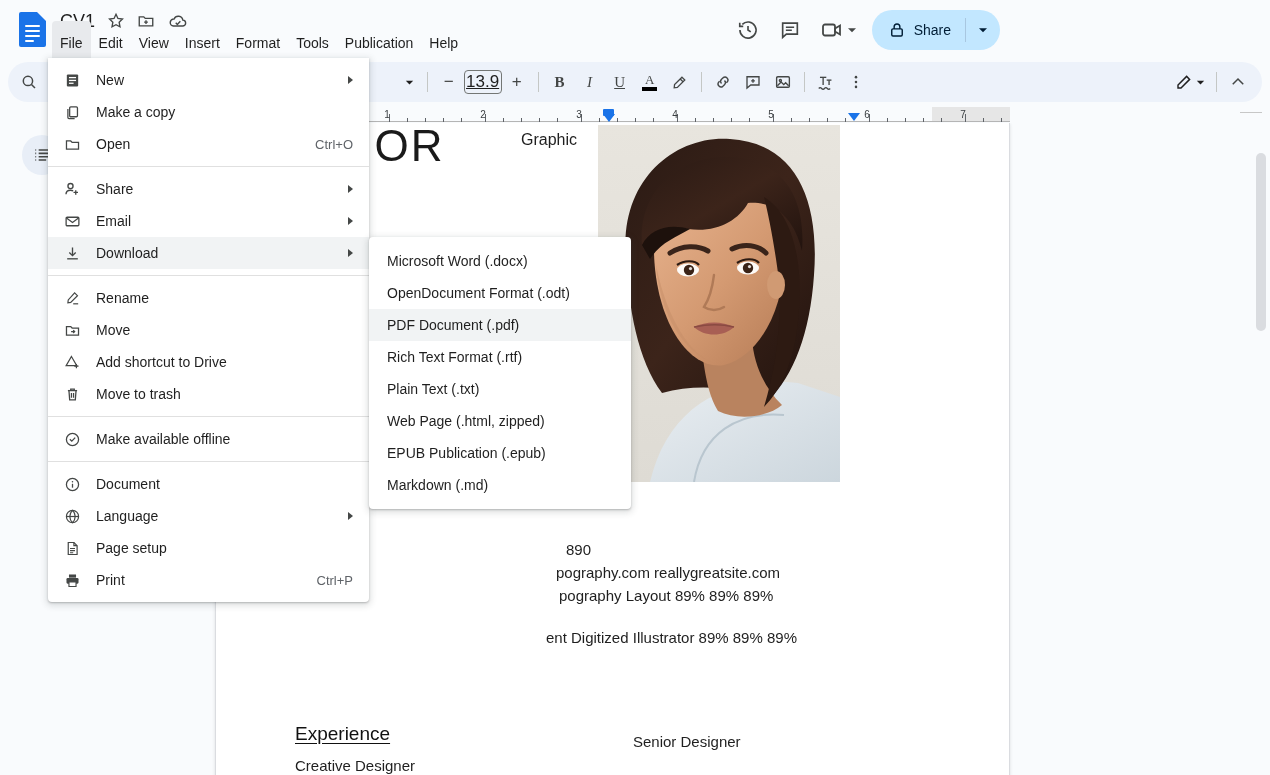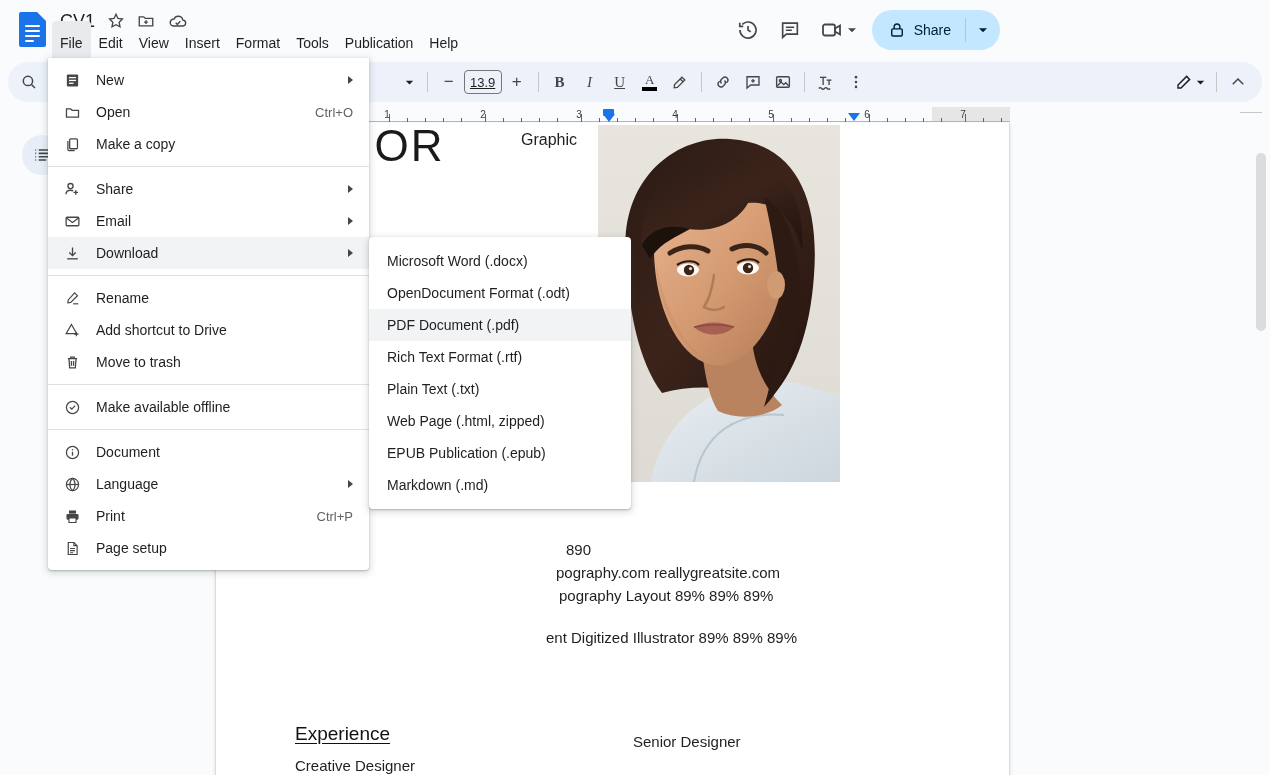--- a/index.html
+++ b/index.html
@@ -85,21 +85,21 @@
     cursor:pointer; font-size:14px; padding:0 4px; margin:0 1px;
   }
   .tb-sep{width:1px; height:20px; background:#c4c7c5; margin:0 6px;}
   .tb-dd{
     display:flex; align-items:center; gap:4px; height:28px; padding:0 6px;
     border-radius:4px; cursor:pointer; font-size:13px; color:#1f1f1f;
   }
   .fontsize-box{
     width:38px; height:24px; border:1px solid #747775; border-radius:4px;
     display:flex; align-items:center; justify-content:center;
-    font-size:13px; color:#1f1f1f; background:transparent; cursor:text;text-decoration:underline;
+    font-size:17px; color:#1f1f1f; background:transparent; cursor:text;text-decoration:underline;
   }
   .tb-right{margin-left:auto; display:flex; align-items:center;}
   .pencil-dd{display:flex; align-items:center; gap:2px; height:28px; padding:0 4px; border-radius:4px; cursor:pointer;}
 
   
   .ruler{
     position:absolute; left:215px; top:107px; width:795px; height:16px;
     background:#f9fbfd;
   }
   .ruler-line{position:absolute; left:0; top:14px; width:795px; height:1px; background:#b5b5b5;}
@@ -602,34 +602,34 @@
               <rect x="7" y="15" width="6.5" height="1.8"></rect>
             </g>
           </svg>
       </span>
       <span class="mi-label">New</span>
       <span class="mi-arrow"></span>
     </div>
     <div class="mi">
       <span class="mi-ic">
         <svg width="17" height="17" viewBox="0 0 24 24" fill="none" stroke="currentColor" stroke-width="1.8">
+            <rect x="8" y="4" width="11" height="14" rx="1.5"></rect>
+            <path d="M5.5 7v12a1.5 1.5 0 0 0 1.5 1.5h8"></path>
+          </svg>
+      </span>
+      <span class="mi-label">Make a copy</span>
+    </div>
+    <div class="mi">
+      <span class="mi-ic">
+        <svg width="17" height="17" viewBox="0 0 24 24" fill="none" stroke="currentColor" stroke-width="1.8">
             <path d="M3.5 7h6l2 2h9v9.5h-17z"></path>
           </svg>
       </span>
       <span class="mi-label">Open</span>
       <span class="mi-short">Ctrl+O</span>
-    </div>
-    <div class="mi">
-      <span class="mi-ic">
-        <svg width="17" height="17" viewBox="0 0 24 24" fill="none" stroke="currentColor" stroke-width="1.8">
-            <rect x="8" y="4" width="11" height="14" rx="1.5"></rect>
-            <path d="M5.5 7v12a1.5 1.5 0 0 0 1.5 1.5h8"></path>
-          </svg>
-      </span>
-      <span class="mi-label">Make a copy</span>
     </div>
 
     <div class="mdiv"></div>
 
     <div class="mi">
       <span class="mi-ic">
         <svg width="18" height="18" viewBox="0 0 24 24" fill="none" stroke="currentColor" stroke-width="1.8">
             <circle cx="10" cy="8" r="3.4"></circle>
             <path d="M4 19c0-3.4 2.7-5.4 6-5.4 1.3 0 2.5.3 3.5.9"></path>
             <path d="M17 13.5v6M14 16.5h6"></path>
@@ -663,20 +663,29 @@
     <div class="mdiv"></div>
 
     <div class="mi">
       <span class="mi-ic">
         <svg width="17" height="17" viewBox="0 0 24 24" fill="none" stroke="currentColor" stroke-width="1.7">
             <path d="M15 4l4 4-9.5 9.5-4 .5.5-4z"></path>
             <path d="M13 19.5h7"></path>
           </svg>
       </span>
       <span class="mi-label">Rename</span>
+    </div>
+    <div class="mi">
+      <span class="mi-ic">
+        <svg width="17" height="17" viewBox="0 0 24 24" fill="none" stroke="currentColor" stroke-width="1.8">
+            <path d="M3.5 6.5h6l2 2h9v10h-17z"></path>
+            <path d="M10 13.5h5M13 11.5l2 2-2 2"></path>
+          </svg>
+      </span>
+      <span class="mi-label">Move</span>
     </div>
     <div class="mi">
       <span class="mi-ic">
         <svg width="17" height="17" viewBox="0 0 24 24" fill="none" stroke="currentColor" stroke-width="1.7">
             <path d="M10.5 3.5L18 16.5H3z"></path>
             <path d="M17.5 14v6M14.5 17h6"></path>
           </svg>
       </span>
       <span class="mi-label">Add shortcut to Drive</span>
     </div>
@@ -722,38 +731,38 @@
             <circle cx="12" cy="12" r="8.6"></circle>
             <path d="M3.5 12h17"></path>
             <path d="M12 3.4c2.5 2.4 3.8 5.4 3.8 8.6S14.5 18.2 12 20.6C9.5 18.2 8.2 15.2 8.2 12S9.5 5.8 12 3.4z"></path>
           </svg>
       </span>
       <span class="mi-label">Language</span>
       <span class="mi-arrow"></span>
     </div>
     <div class="mi">
       <span class="mi-ic">
+        <svg width="17" height="17" viewBox="0 0 24 24" fill="none" stroke="currentColor" stroke-width="1.7">
+            <path d="M6 3.5h8l4.5 4.5v12.5H6z"></path>
+            <path d="M14 3.5V8h4.5"></path>
+            <path d="M8.5 12h7M8.5 15h7M8.5 18h4.5"></path>
+          </svg>
+      </span>
+      <span class="mi-label">Page setup</span>
+    </div>
+    <div class="mi">
+      <span class="mi-ic">
         <svg width="17" height="17" viewBox="0 0 24 24" fill="currentColor">
             <path d="M7 3.5h10V8H7z"></path>
             <rect x="3.5" y="8.5" width="17" height="8" rx="1.6"></rect>
             <path d="M7 14h10v6.5H7z" fill="#fff" stroke="currentColor" stroke-width="1.6"></path>
           </svg>
       </span>
       <span class="mi-label">Print</span>
       <span class="mi-short">Ctrl+P</span>
-    </div>
-    <div class="mi">
-      <span class="mi-ic">
-        <svg width="17" height="17" viewBox="0 0 24 24" fill="none" stroke="currentColor" stroke-width="1.7">
-            <path d="M6 3.5h8l4.5 4.5v12.5H6z"></path>
-            <path d="M14 3.5V8h4.5"></path>
-            <path d="M8.5 12h7M8.5 15h7M8.5 18h4.5"></path>
-          </svg>
-      </span>
-      <span class="mi-label">Page setup</span>
     </div>
   </div>
 
   <div class="submenu">
     <div class="smi">Microsoft Word (.docx)</div>
     <div class="smi">OpenDocument Format (.odt)</div>
     <div class="smi highlight">PDF Document (.pdf)</div>
     <div class="smi">Rich Text Format (.rtf)</div>
     <div class="smi">Plain Text (.txt)</div>
     <div class="smi">Web Page (.html, zipped)</div>

